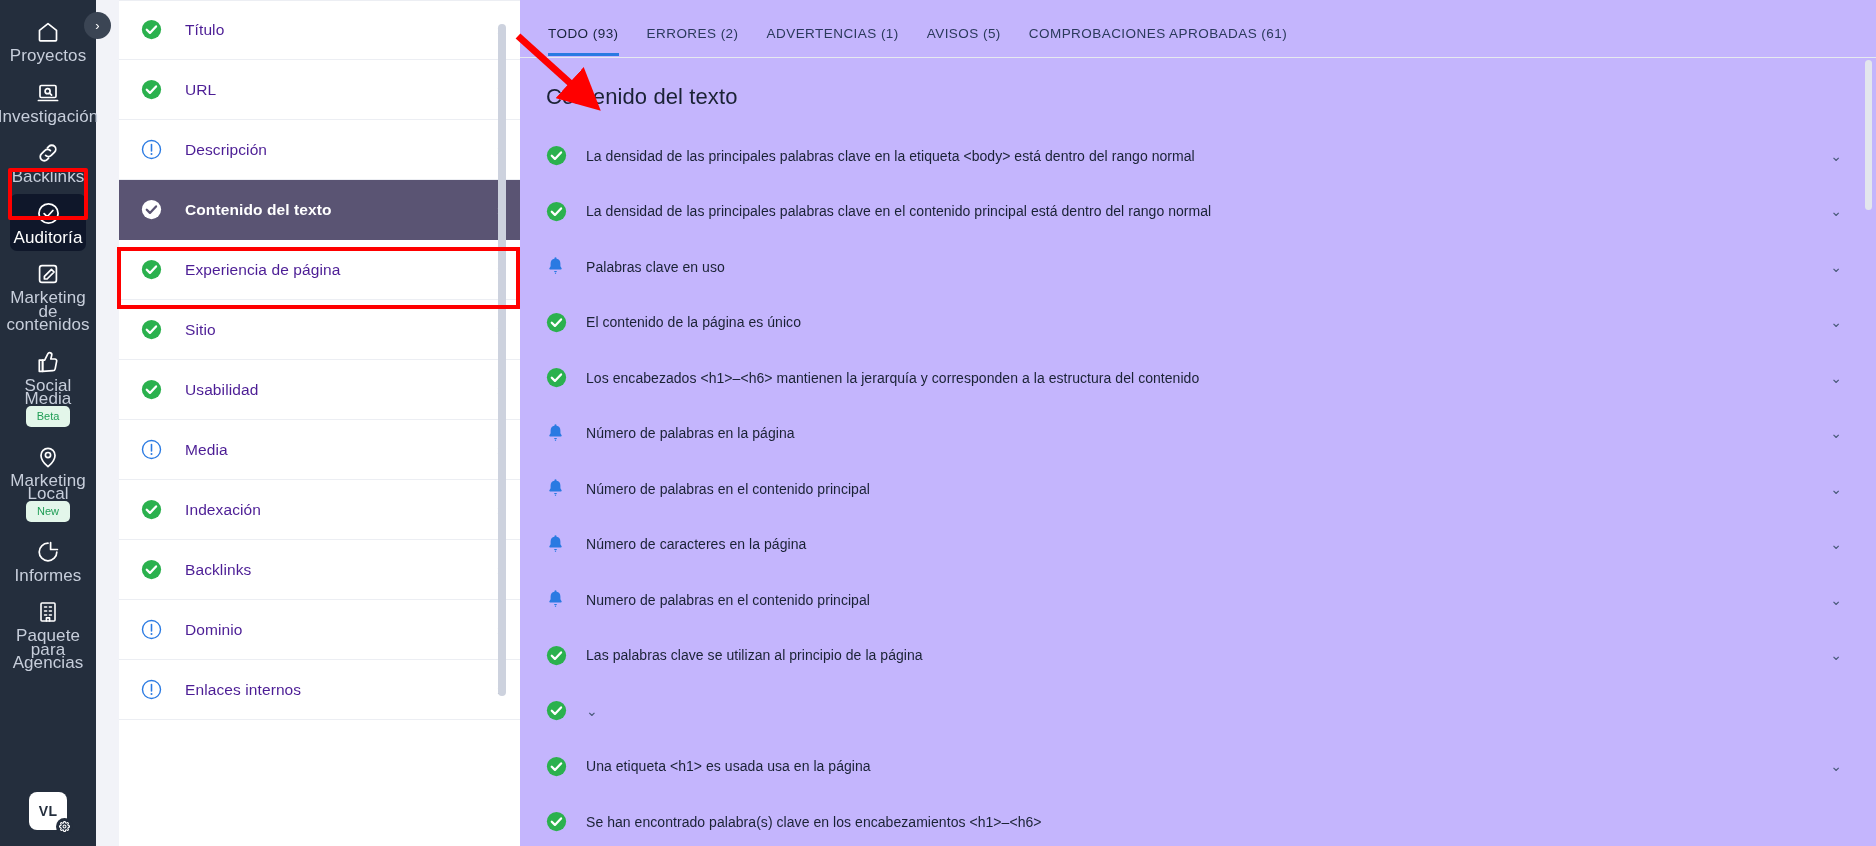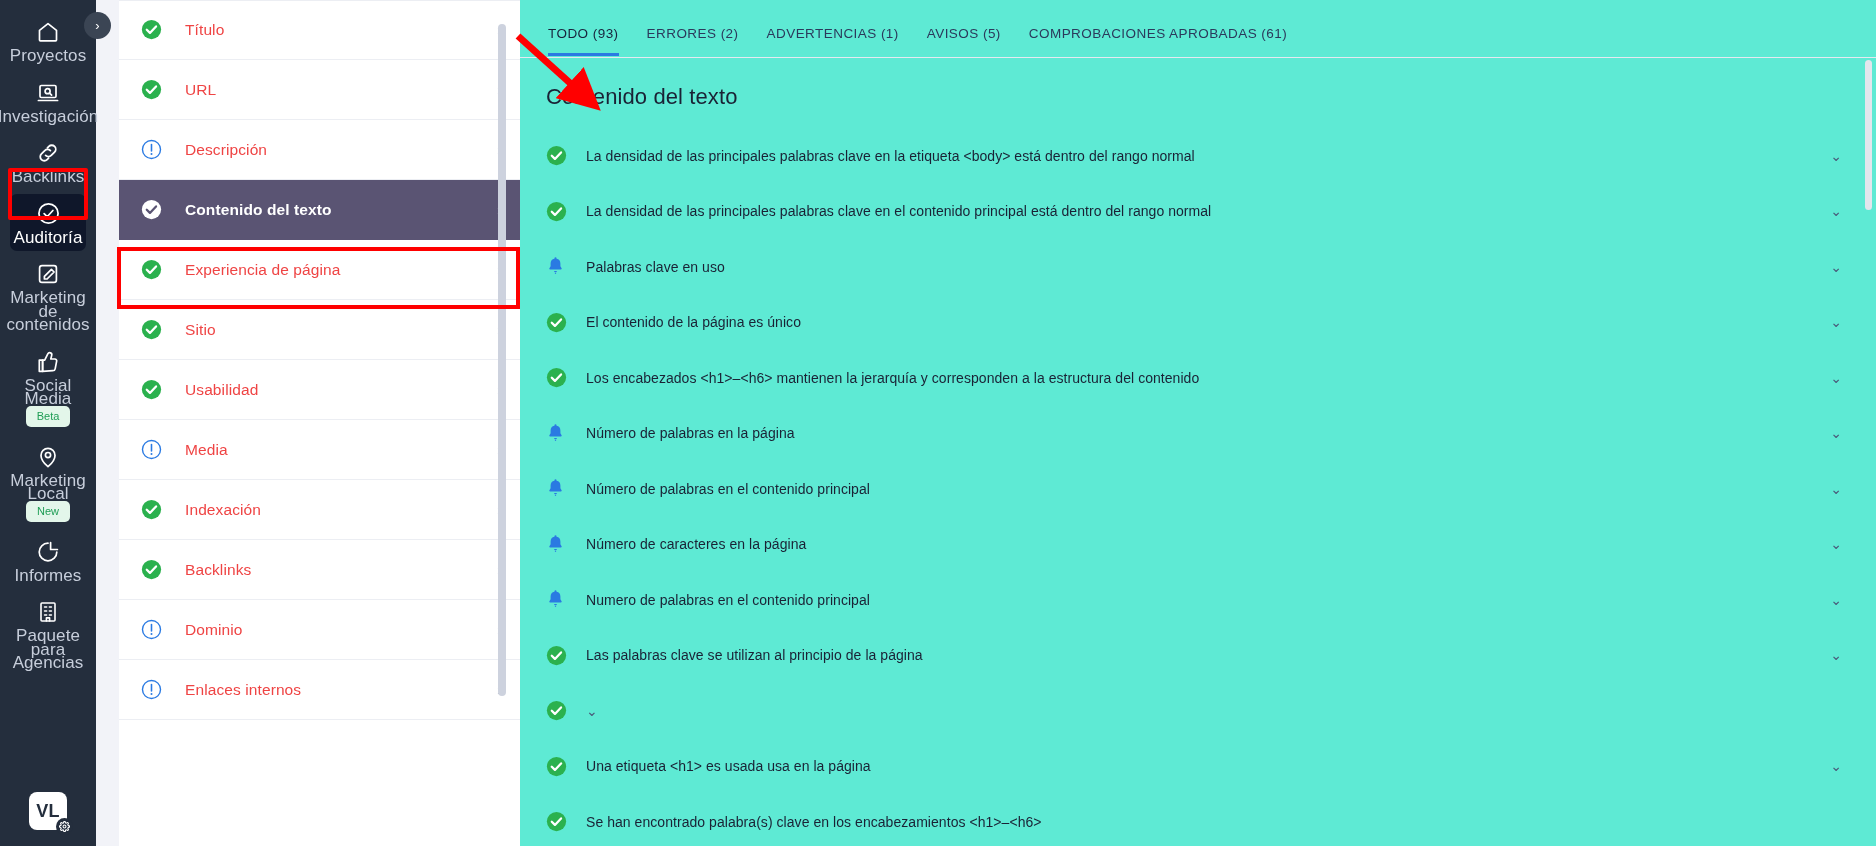--- a/index.html
+++ b/index.html
@@ -48,21 +48,21 @@
     font-size: 11px; line-height: 11px;
     padding: 5px 11px; border-radius: 5px;
     font-weight: 400;
   }
   .rail-spacer { flex: 1 1 auto; }
   .avatar-wrap { position: relative; margin-bottom: 16px; }
   .avatar {
     width: 38px; height: 38px; border-radius: 8px;
     background: #ffffff; color: #242e3d;
     display: flex; align-items: center; justify-content: center;
-    font-size: 18px; font-weight: 600; letter-spacing: .3px;
+    font-size: 14px; font-weight: 600; letter-spacing: .3px;
   }
   .avatar-gear {
     position: absolute; right: -6px; bottom: -5px;
     width: 17px; height: 17px; border-radius: 50%;
     background: #242e3d; color: #ffffff;
     display: flex; align-items: center; justify-content: center;
   }
   
   .rail-highlight {
     position: absolute;
@@ -105,21 +105,21 @@
     border-bottom: 1px solid #eceef3;
     cursor: pointer;
     background: #ffffff;
     position: relative;
   }
   .nav-item:first-child { border-top: 1px solid #eceef3; }
   .nav-ico { width: 22px; height: 22px; flex: 0 0 22px; margin-right: 22px; }
   .nav-ico svg { display: block; }
   .nav-text {
     flex: 1 1 auto;
-    font-size: 15.5px; color: #ef4444; letter-spacing: .1px;
+    font-size: 15.5px; color: #4c1d95; letter-spacing: .1px;
   }
   .nav-chev { color: #9aa2b4; font-size: 14px; line-height: 1; }
   .nav-item.selected {
     background: #5a5473;
     border-bottom-color: #5a5473;
   }
   .nav-item.selected .nav-text { color: #ffffff; font-weight: 600; }
   .nav-item.selected .nav-chev { color: #ffffff; }
   .nav-highlight {
     position: absolute;
@@ -134,21 +134,21 @@
   }
   .nav-sb-thumb {
     position: absolute; right: 7px; top: 14px;
     width: 8px; height: 672px;
     background: #cdd2de; border-radius: 4px;
   }
 
   
   .main {
     flex: 1 1 auto; height: 846px;
-    background: #5eead4;
+    background: #c4b5fd;
     position: relative;
     overflow: hidden;
   }
   .tabs {
     height: 58px;
     display: flex; align-items: flex-start;
     padding: 26px 0 0 28px;
     border-bottom: 1px solid #e6e9f0;
     position: relative;
   }

